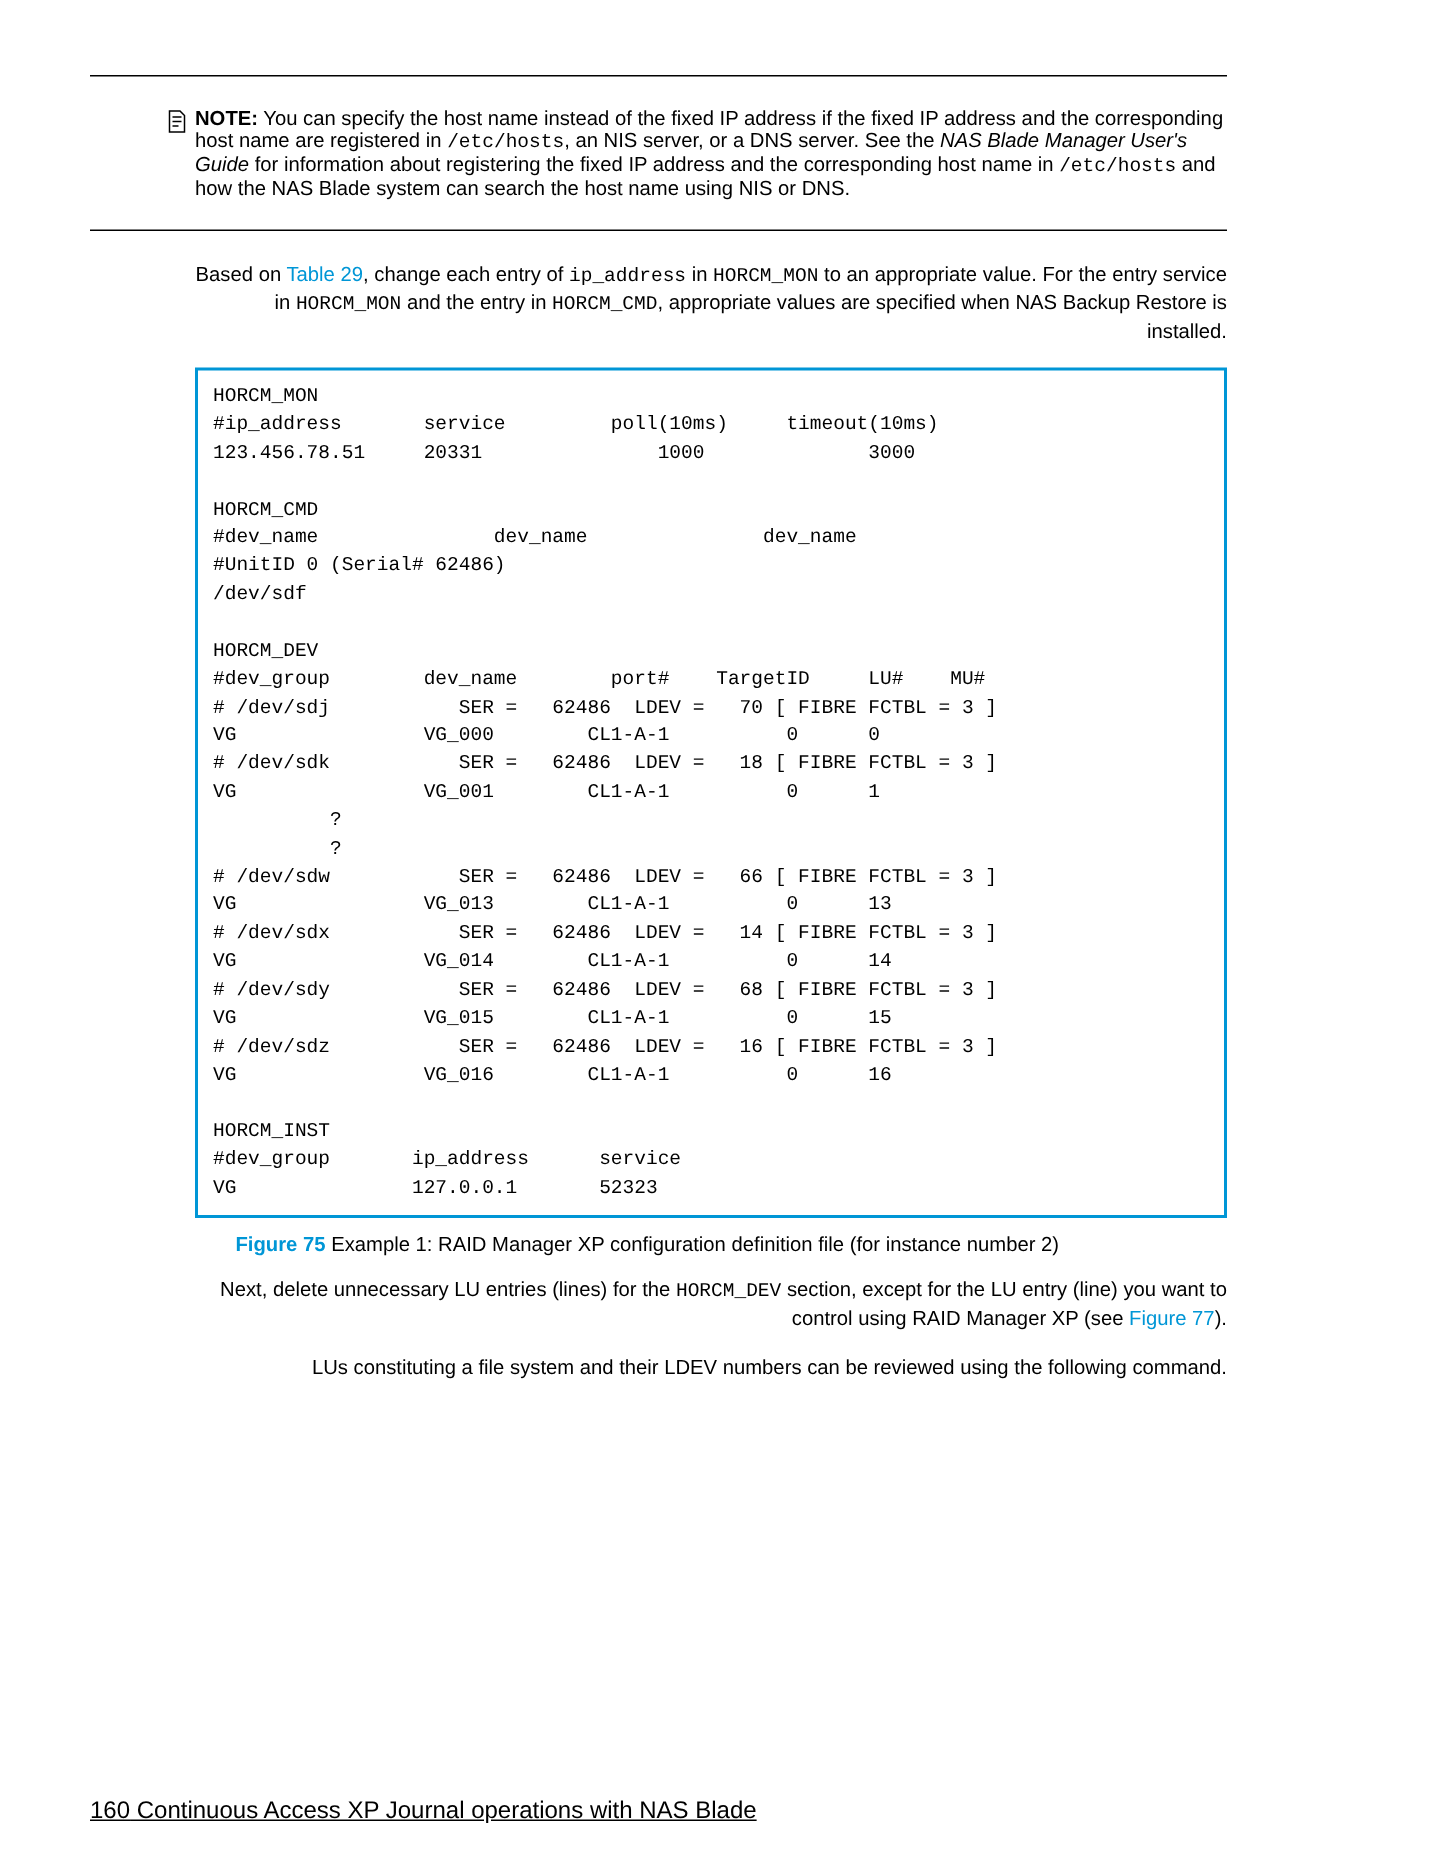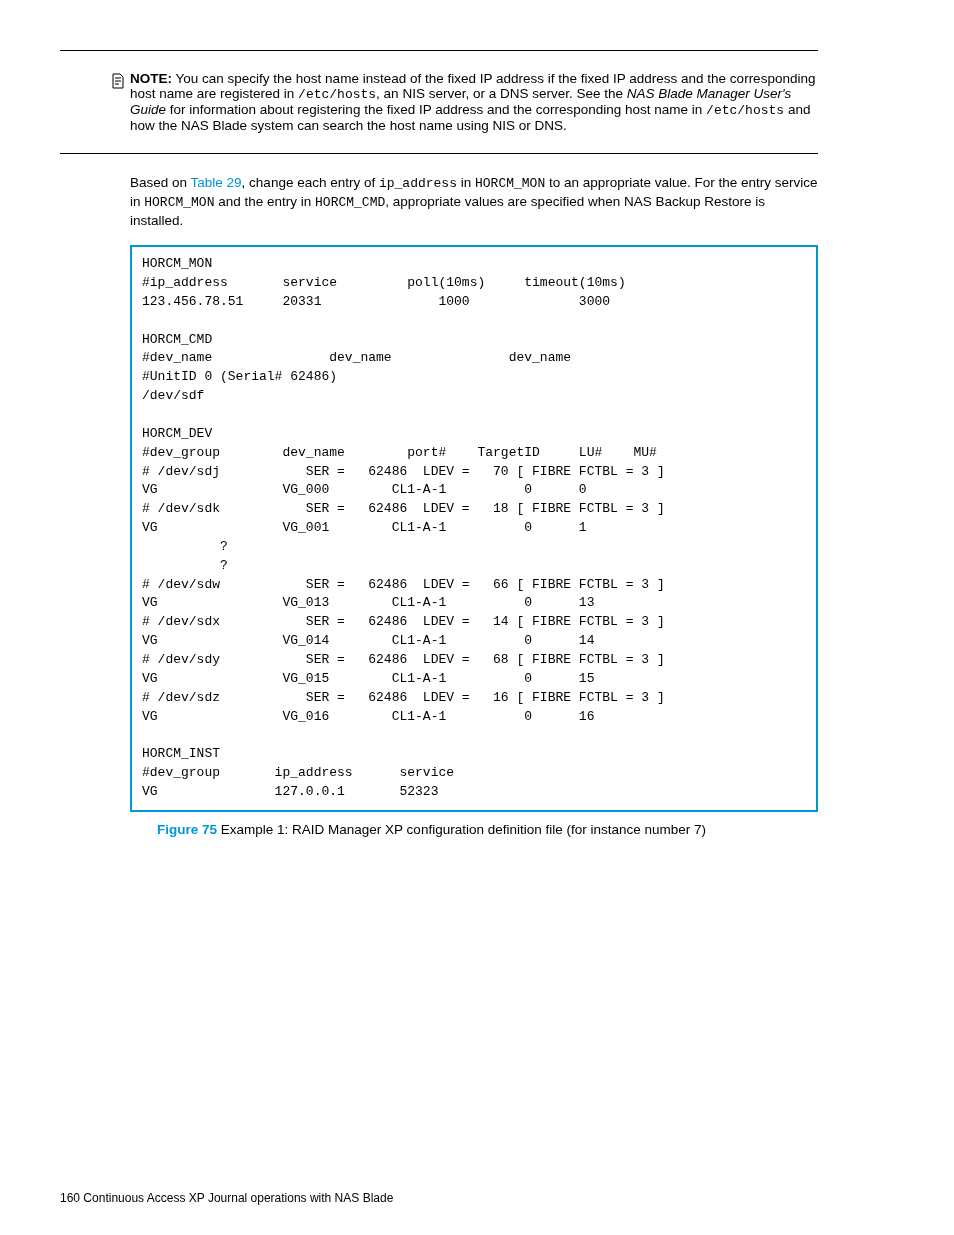--- a/index.html
+++ b/index.html
@@ -39,20 +39,21 @@
     font-family: "Courier New", Courier, monospace;
     font-size: 13px;
   }
   .italic {
     font-style: italic;
   }
   .para {
     margin: 14px 0;
     padding-left: 70px;
     line-height: 1.4;
+    text-align: right;
   }
   .link {
     color: #0096d6;
   }
   .codebox {
     border: 2px solid #0096d6;
     margin: 8px 0 8px 70px;
     padding: 8px 10px;
     font-family: "Courier New", Courier, monospace;
     font-size: 13px;
@@ -63,23 +64,24 @@
     margin: 10px 0 14px 70px;
     font-size: 13.5px;
   }
   .fig-label {
     font-weight: bold;
     color: #0096d6;
     padding-left: 27px;
   }
   .footer {
     position: absolute;
-    bottom: 30px;
+    bottom: 18px;
     left: 60px;
-    font-size: 12px;
+    font-size: 16px;
+    text-decoration: underline;
   }
 </style>
 </head>
 <body>
 
 <div class="page">
 
   <hr class="rule">
 
   <div class="note-block">
@@ -124,23 +126,27 @@
 # /dev/sdy           SER =   62486  LDEV =   68 [ FIBRE FCTBL = 3 ]
 VG                VG_015        CL1-A-1          0      15
 # /dev/sdz           SER =   62486  LDEV =   16 [ FIBRE FCTBL = 3 ]
 VG                VG_016        CL1-A-1          0      16
 
 HORCM_INST
 #dev_group       ip_address      service
 VG               127.0.0.1       52323</div>
 
   <div class="fig-caption">
-    <span class="fig-label">Figure 75</span><span>  Example 1: RAID Manager XP configuration definition file (for instance number 7)</span>
+    <span class="fig-label">Figure 75</span><span>  Example 1: RAID Manager XP configuration definition file (for instance number 2)</span>
   </div>
 
+  <div class="para">
+    <span>Next, delete unnecessary LU entries (lines) for the </span><span class="mono">HORCM_DEV</span><span> section, except for the LU entry (line) you want to control using RAID Manager XP (see </span><span class="link">Figure 77</span><span>).</span>
+  </div>
 
+  <div class="para">LUs constituting a file system and their LDEV numbers can be reviewed using the following command.</div>
 
 
   <div class="footer">
     <span>160</span><span>   Continuous Access XP Journal operations with NAS Blade</span>
   </div>
 
 </div>
 
 </body></html>

